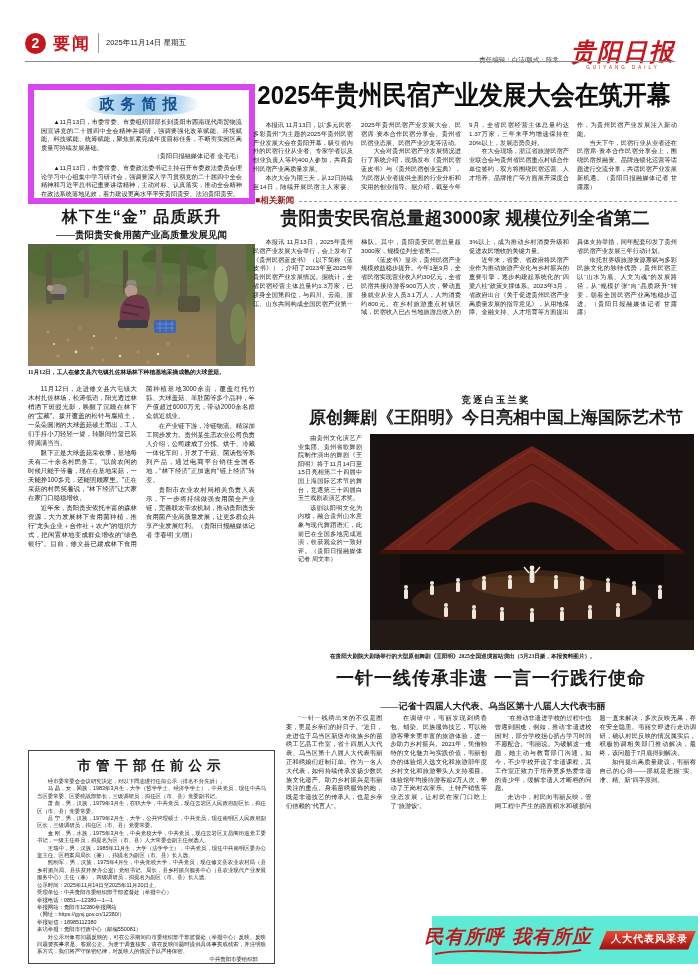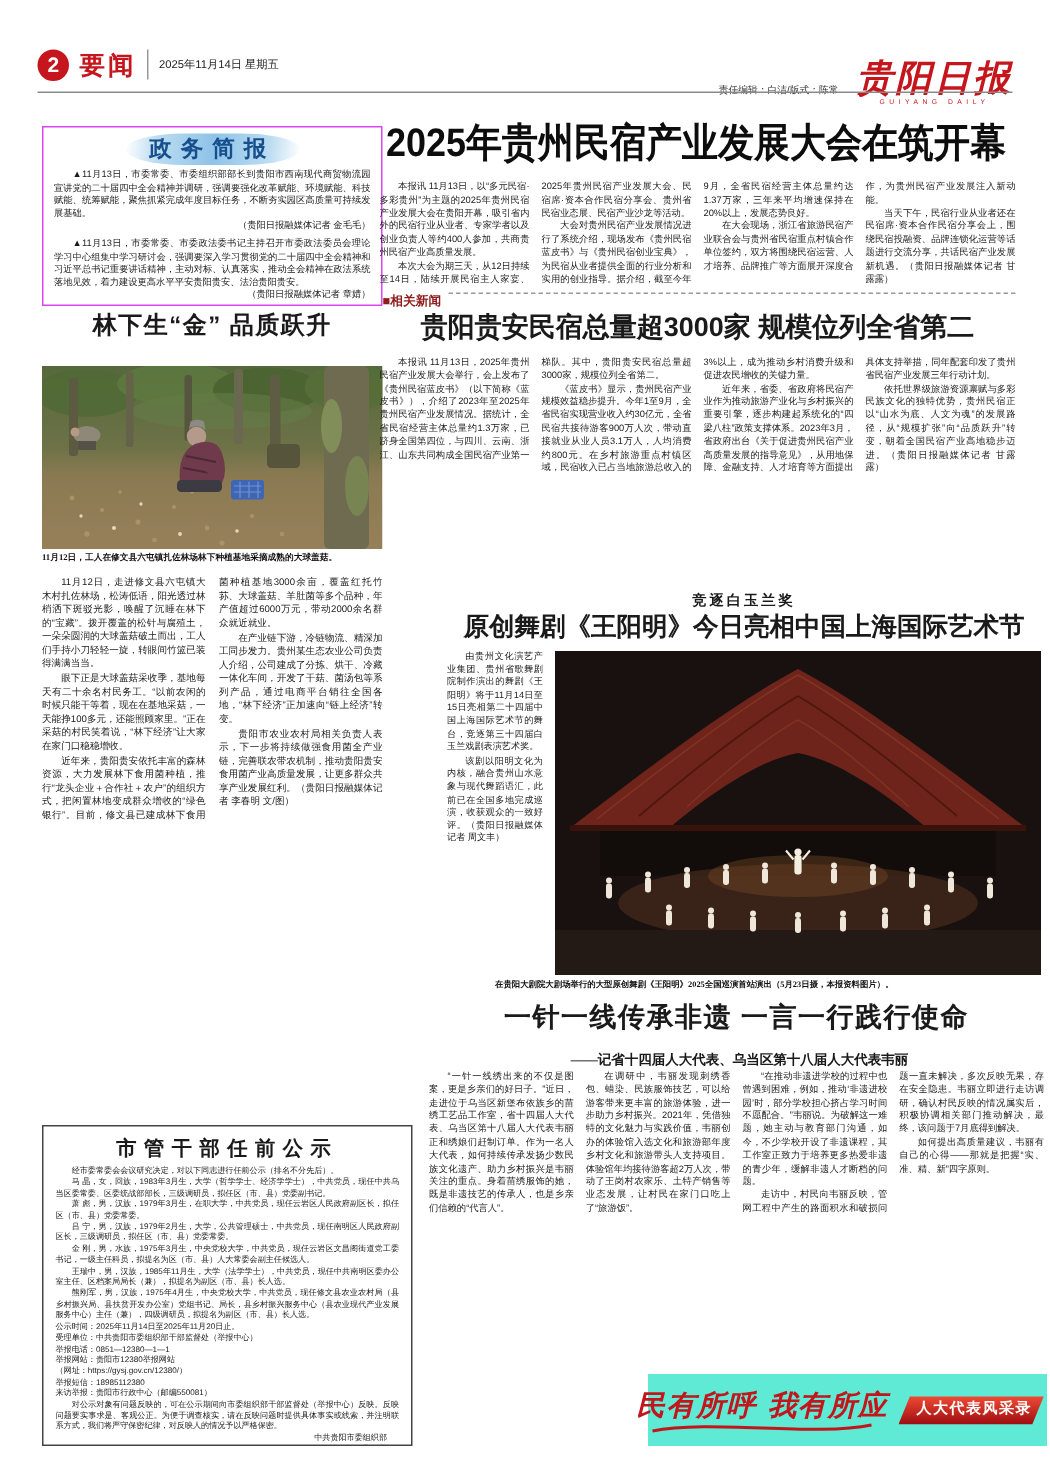--- a/index.html
+++ b/index.html
@@ -23,21 +23,21 @@
   .header-right { display:flex; align-items:flex-end; gap:12px; }
   .editor { font-size:6.5px; color:#333; margin-bottom:5px; }
   .masthead { text-align:center;margin-top:24px; }
   .masthead-cn { font-family:"DejaVu Serif","Liberation Serif",serif; font-style:italic; font-weight:bold;
                  font-size:24px; color:#c5161d; letter-spacing:2px; line-height:1; }
   .masthead-en { font-size:4.5px; color:#c5161d; letter-spacing:3px; margin-top:1px; }
   .header-rule { position:absolute; left:25px; top:61px; width:650px; border-top:1px solid #8a8a8a; }
 
   
   .zw-box { position:absolute; left:28px; top:84px; width:227px; height:120px;
-            border:1px solid #d946ef; padding:4px 7px; overflow:hidden; }
+            border:6px solid #d946ef; padding:4px 7px; overflow:hidden; }
   .zw-title-wrap { text-align:center; margin-bottom:3px; }
   .zw-title { display:inline-block; color:#174f8d; font-weight:900; font-size:15px; letter-spacing:6px;
               padding:1px 16px;
               background:linear-gradient(95deg, rgba(173,214,240,0) 0%, #bcdcf2 18%, #8fc3e8 50%, #bcdcf2 82%, rgba(173,214,240,0) 100%);
               border-radius:40%/60%; }
   .zw-item { margin-bottom:3px; }
   .zw-text { font-size:6.2px; line-height:8.6px; }
   .zw-byline { font-size:6.2px; line-height:8.6px; text-align:right; }
 
   
@@ -53,21 +53,21 @@
                  column-count:2; column-gap:9px; font-size:6.4px; line-height:9px; overflow:hidden; }
   .linxia-body .para { margin-bottom:1px; }
 
   
   .main-headline { position:absolute; left:250px; top:79px; width:428px; text-align:center;
                    font-size:24px; font-weight:900; color:#0d0d0d; transform:scaleY(1.1); }
   .main-body { position:absolute; left:253px; top:121px; width:424px; height:72px;
                column-count:4; column-gap:8px; font-size:6.2px; line-height:8.8px; overflow:hidden; }
 
   
-  .related-label-row { position:absolute; left:255px; top:195px; width:422px; display:flex; gap:5px; }
+  .related-label-row { position:absolute; left:255px; top:195px; width:422px; display:flex; align-items:center; gap:5px; }
   .related-label { font-size:8.5px; font-weight:bold; color:#8f1d1d; white-space:nowrap; }
   .related-dash { flex:1; border-top:1px dashed #9a9a9a; height:0; }
   .related-headline { position:absolute; left:253px; top:206px; width:424px; text-align:center;
                       font-size:18px; font-weight:900; }
   .related-body { position:absolute; left:253px; top:238px; width:424px; height:153px;
                   column-count:4; column-gap:8px; font-size:6.2px; line-height:8.8px; overflow:hidden; }
 
   
   .wy-kicker { position:absolute; left:298px; top:394px; width:396px; text-align:center;
                font-size:9.5px; font-weight:bold; font-family:"Liberation Serif",serif; letter-spacing:2px; }
@@ -140,20 +140,21 @@
         <p class="zw-byline">（贵阳日报融媒体记者 金毛毛）</p>
       </div>
         <div class="zw-item">
         <p class="para zw-text">▲11月13日，市委常委、市委政法委书记主持召开市委政法委员会理论学习中心组集中学习研讨会，强调要深入学习贯彻党的二十届四中全会精神和习近平总书记重要讲话精神，主动对标、认真落实，推动全会精神在政法系统落地见效，着力建设更高水平平安贵阳贵安、法治贵阳贵安。</p>
         <p class="zw-byline">（贵阳日报融媒体记者 章婧）</p>
       </div>
       </div>
   </div>
 
   <div class="linxia-title">林下生“金” 品质跃升</div>
+  <div class="linxia-sub">——贵阳贵安食用菌产业高质量发展见闻</div>
   <div class="linxia-photo">
     <svg viewBox="0 0 227 122" preserveAspectRatio="none">
       <defs>
         <linearGradient id="fbg" x1="0" y1="0" x2="0" y2="1">
           <stop offset="0" stop-color="#55683c"></stop>
             <stop offset="0.45" stop-color="#6e7247"></stop>
           <stop offset="0.6" stop-color="#8a7a52"></stop>
             <stop offset="1" stop-color="#96805a"></stop>
         </linearGradient>
       </defs>

